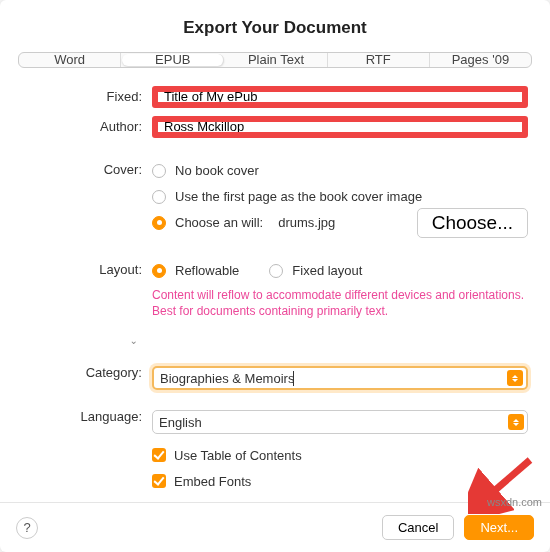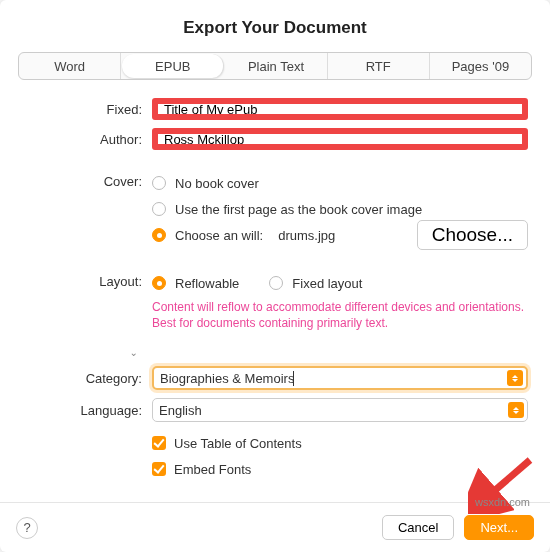--- a/index.html
+++ b/index.html
@@ -140,20 +140,21 @@
       width: 100%;
       height: 24px;
       border: 2px solid #f5b95c;
       border-radius: 5px;
       background: #fff;
       display: flex;
       align-items: center;
       padding: 0 6px;
       position: relative;
       box-shadow: 0 0 0 3px rgba(255,167,38,0.25);
+      margin-top: 12px;
     }
     .select.no-focus {
       border: 1px solid #ccc;
       box-shadow: none;
     }
     .cursor { display:inline-block; width:1px; height:15px; background:#333; vertical-align:middle; margin-left:-1px; }
     .select-arrow {
       width: 16px;
       height: 16px;
       background: #ff9500;
@@ -226,21 +227,21 @@
     }
     .btn.primary {
       background: #ff9500;
       border-color: #ff9500;
       color: #fff;
       font-weight: 500;
     }
     .watermark {
       position: absolute;
       bottom: 44px;
-      right: 20px;
+      right: 8px;
       font-size: 11px;
       color: #888;
       z-index: 10;
     }
     .arrow-pointer {
       position: absolute;
       bottom: 38px;
       right: 12px;
       z-index: 9;
       pointer-events: none;

